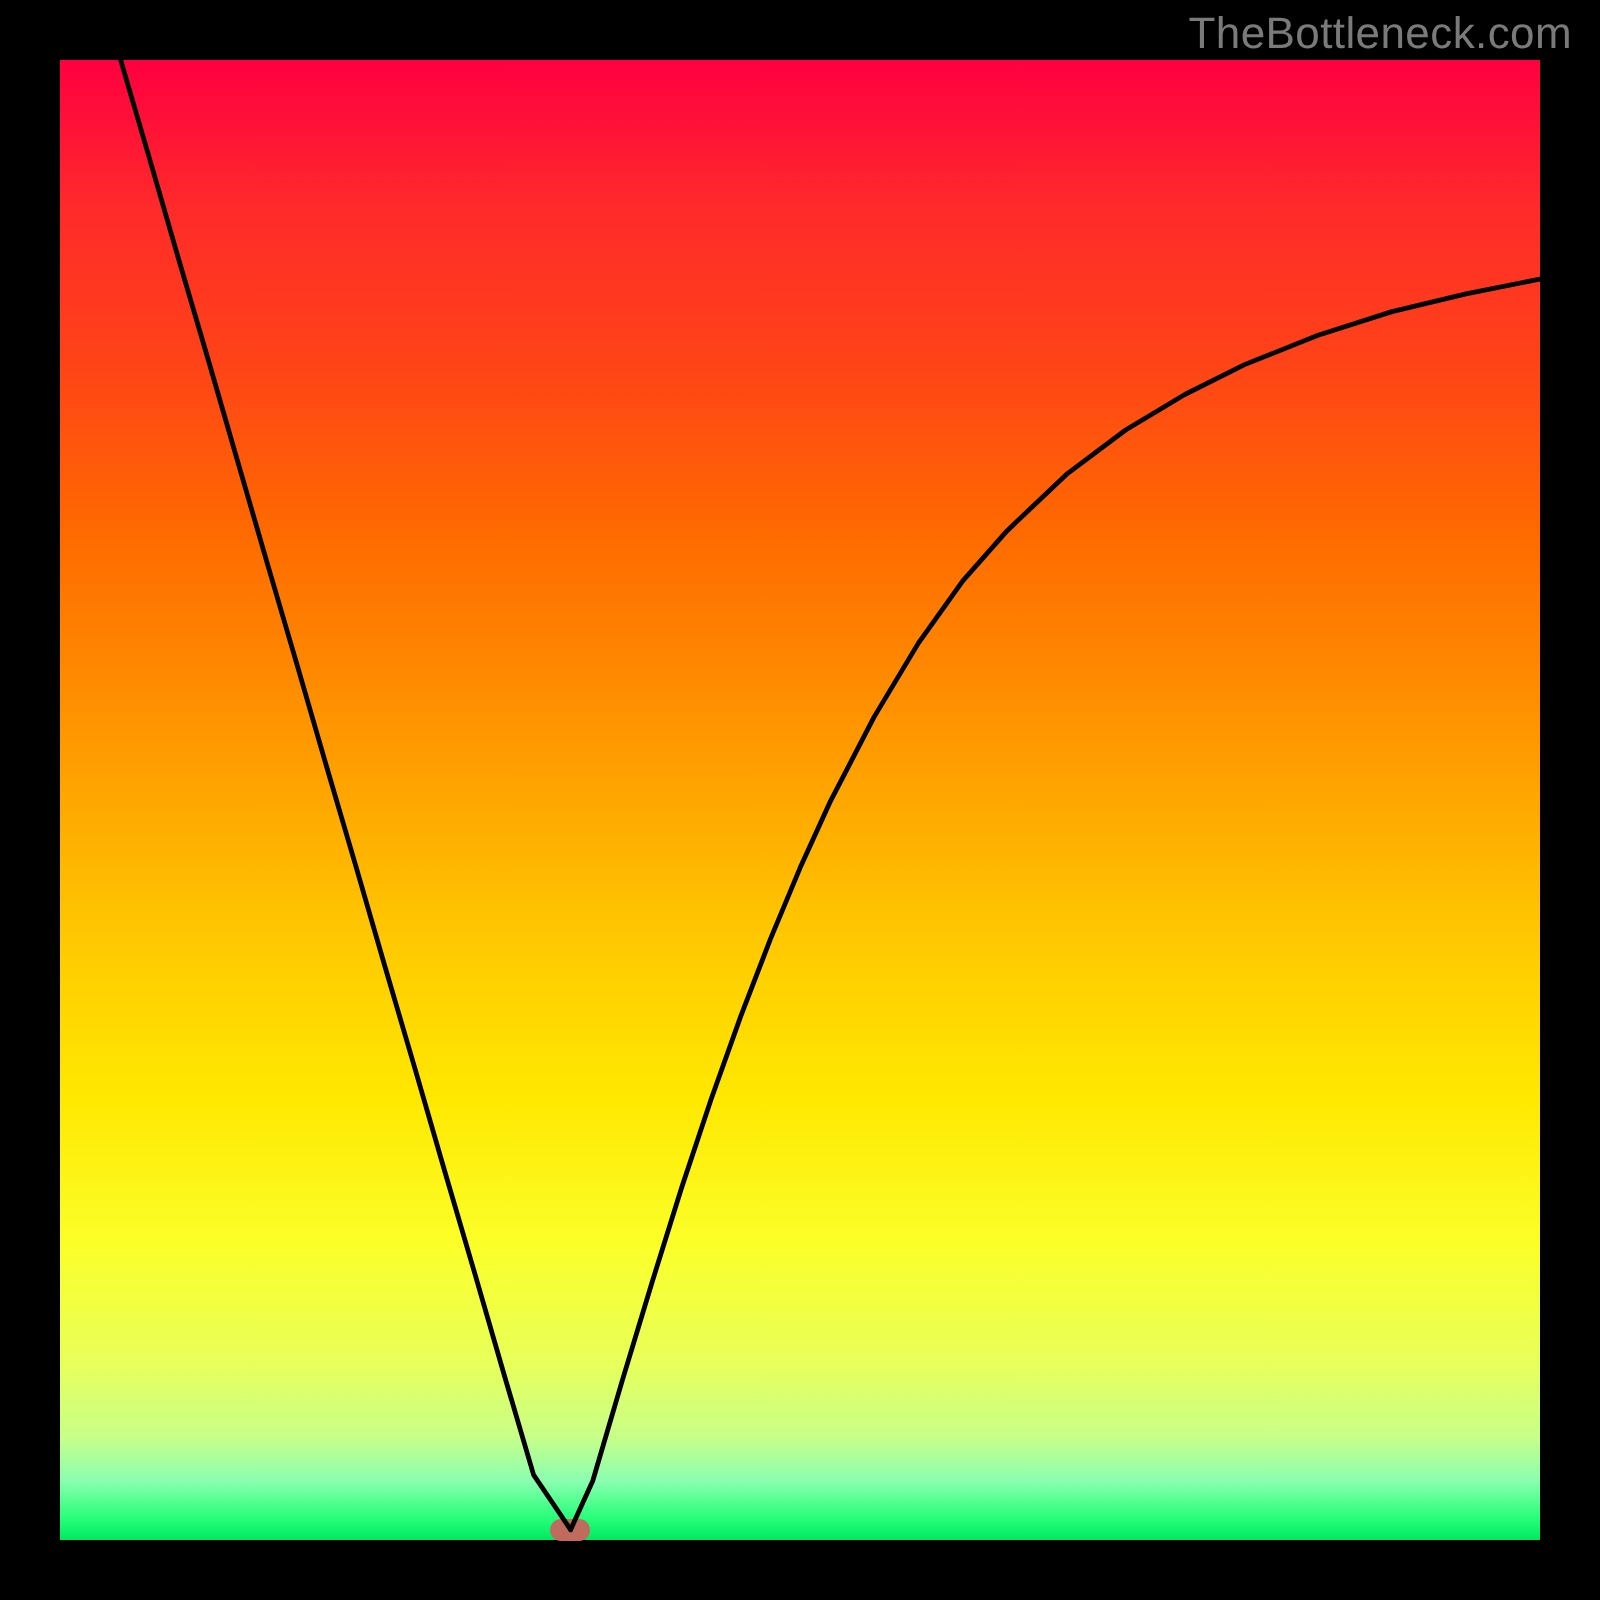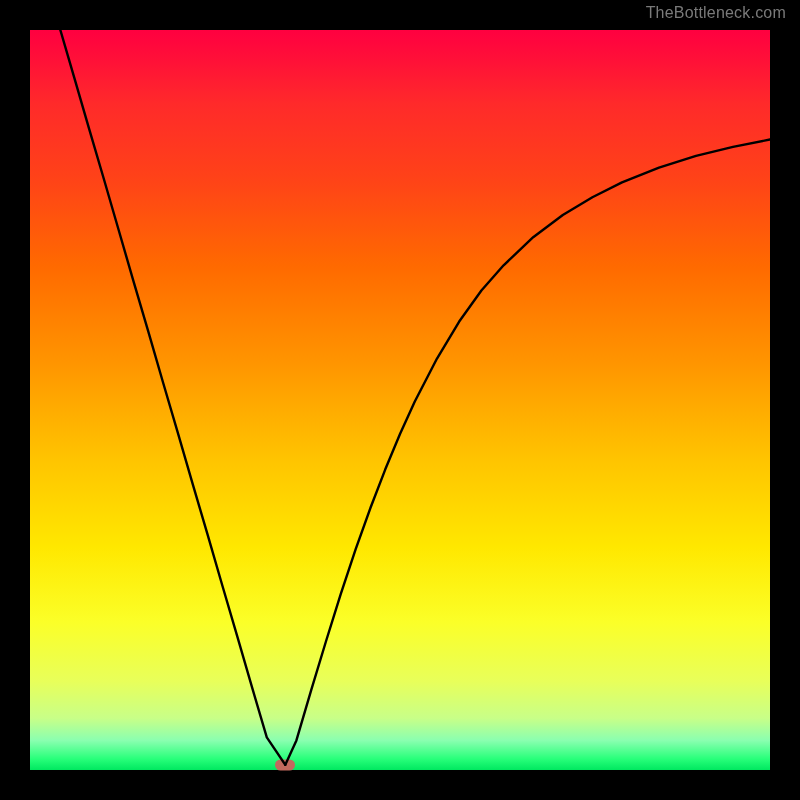--- a/index.html
+++ b/index.html
@@ -32,21 +32,21 @@
       #8affb0 96%,
       #28ff7a 98.5%,
       #00e860 100%
     );
   }
   .watermark {
     position: absolute;
     top: 4px;
     right: 14px;
     color: #7a7a7a;
-    font-size: 16px;
+    font-size: 22px;
     font-weight: 500;
     letter-spacing: 0.2px;
     z-index: 30;
   }
   svg.curve {
     position: absolute;
     left: 0;
     top: 0;
     width: 740px;
     height: 740px;

